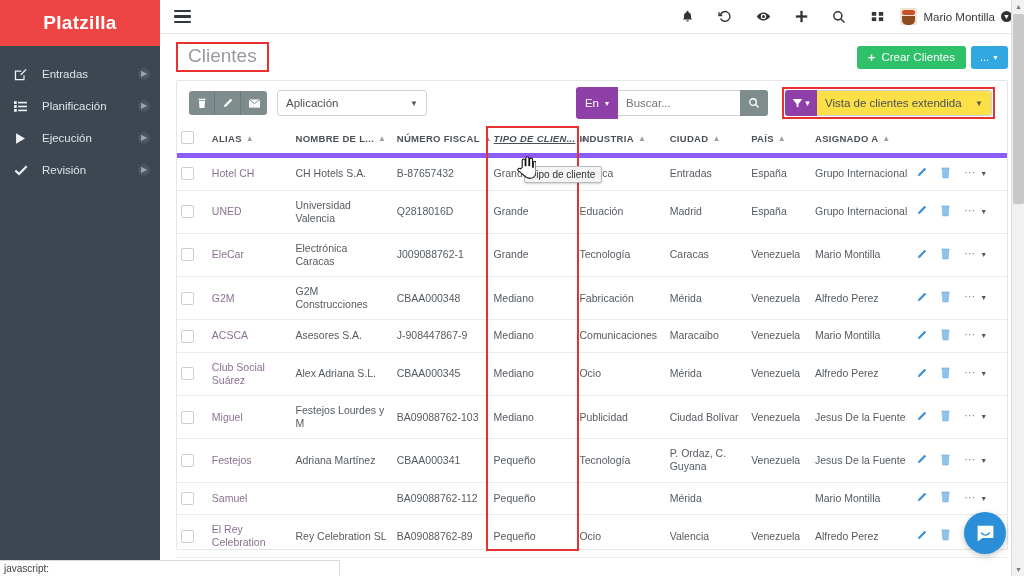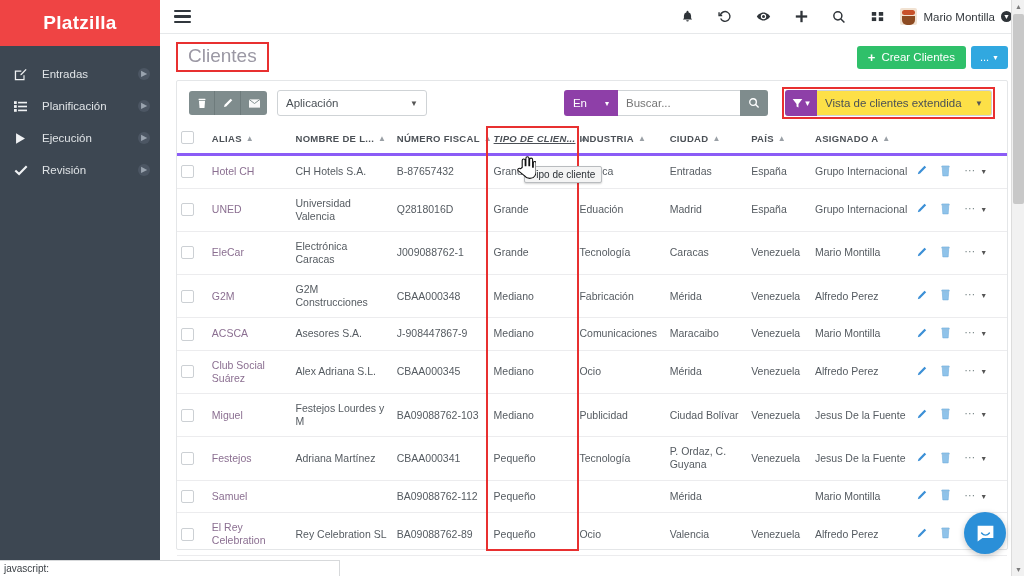--- a/index.html
+++ b/index.html
@@ -142,22 +142,22 @@
     border: 1px solid #cfd3d6; border-radius: 3px;
     background: #fff; font-size: 11.5px; color: #4a5056;
     display: flex; align-items: center; padding: 0 8px;
     position: relative; cursor: pointer;
   }
   #appselect .cv { position: absolute; right: 8px; font-size: 8px; color: #555; }
   #toolbar .gap { flex: 1; }
 
   #lang-btn {
     background: #8e3fa8; color: #ffffff; font-size: 11.5px;
-    height: 26px; padding: 0 9px; border-radius: 3px 0 0 3px;
-    display: flex; align-items: center; gap: 18px; cursor: pointer;
+    height: 32px; padding: 0 9px; border-radius: 3px 0 0 3px;
+    display: flex; align-items: center; gap: 6px; cursor: pointer;
   }
   #search-input {
     width: 122px; height: 26px; border: 1px solid #cfd3d6;
     border-left: none; border-right: none; font-size: 11.5px;
     padding: 0 8px; color: #9aa0a6; outline: none;
   }
   #search-btn {
     width: 28px; height: 26px; background: #7f8c8d; color: #fff;
     border-radius: 0 3px 3px 0; display: flex;
     align-items: center; justify-content: center; cursor: pointer;
@@ -178,21 +178,21 @@
     position: relative; cursor: pointer; border-radius: 0 3px 3px 0;
   }
   #view-select .cv { position: absolute; right: 8px; font-size: 8px; color: #555; }
 
   
   #tablewrap { position: relative; }
   table#grid { width: 100%; border-collapse: collapse; table-layout: fixed; }
   #grid thead th {
     font-size: 9.5px; font-weight: bold; color: #4b5056;
     letter-spacing: .3px; text-align: left; padding: 6px 4px 9px 4px;
-    border-bottom: 3px solid #8b5cf6; white-space: nowrap;
+    border-bottom: 5px solid #8b5cf6; white-space: nowrap;
     vertical-align: bottom;
   }
   #grid thead th .sortarrow {
     font-size: 8px; color: #9aa0a6; margin-left: 4px; vertical-align: 1px;
   }
   #grid tbody td {
     font-size: 10.5px; color: #555b61; padding: 8px 4px;
     border-bottom: 1px solid #ececee; vertical-align: middle;
     line-height: 1.25;
   }

